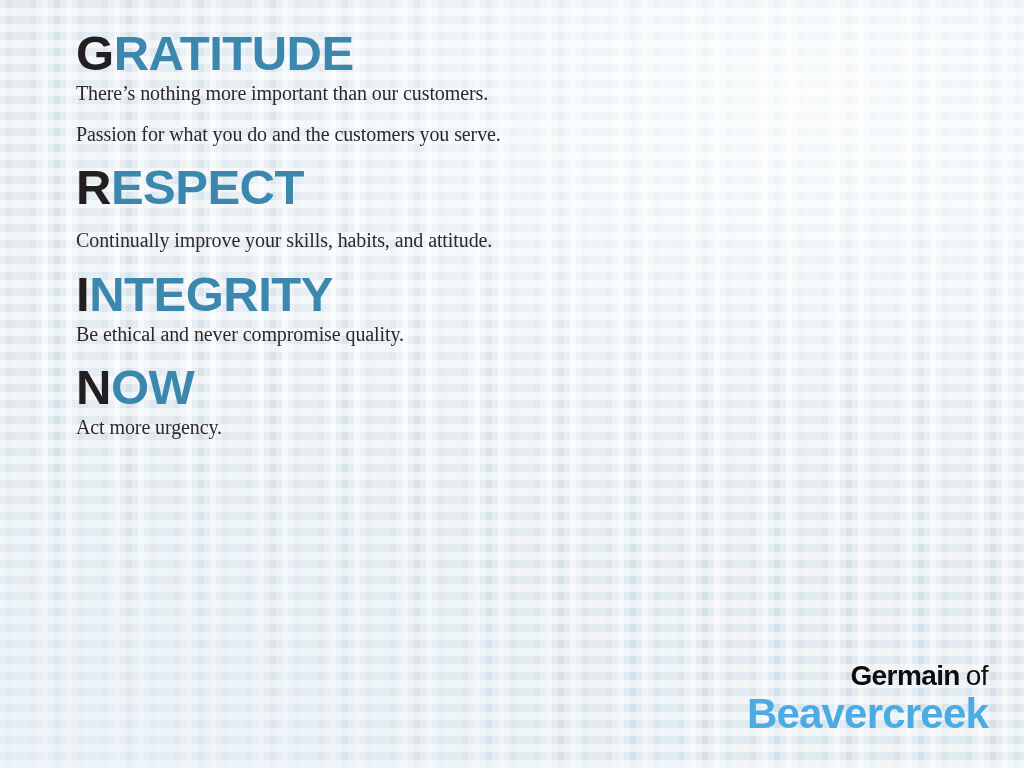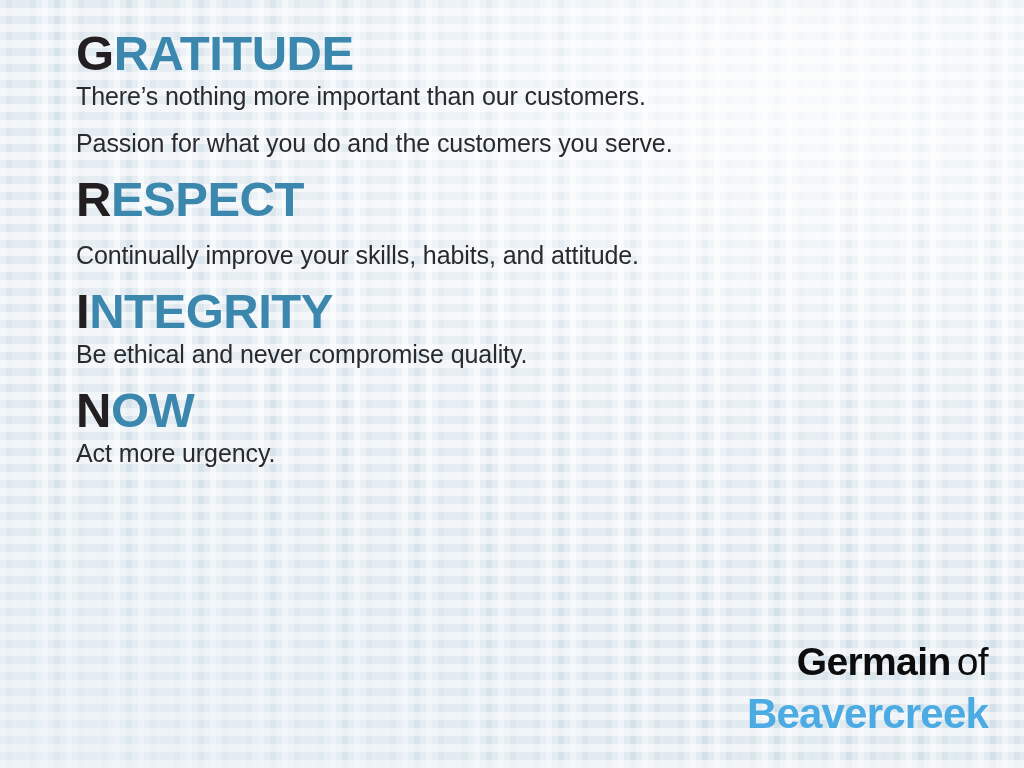--- a/index.html
+++ b/index.html
@@ -69,59 +69,60 @@
     font-weight: 700;
     letter-spacing: -0.5px;
     color: #3b87ad;
     white-space: nowrap;
   }
   .value-heading .first-letter {
     color: #231f20;
   }
   .value-desc {
     margin: 5px 0 0 0;
-    font-size: 25px;
+    font-size: 20px;
     line-height: 1.16;
     font-weight: 400;
     letter-spacing: -0.1px;
     color: #2a2a2c;
     white-space: nowrap;
+    font-family: Liberation Serif, serif;
   }
 
   
   .logo {
     position: absolute;
     right: 36px;
     bottom: 32px;
     text-align: right;
     z-index: 3;
     line-height: 1.0;
   }
   .logo-line1 {
-    font-size: 39px;
+    font-size: 28px;
     line-height: 1.02;
     letter-spacing: -0.6px;
     color: #0d0d0d;
     white-space: nowrap;
   }
   .logo-brand {
     font-weight: 700;
   }
   .logo-of {
     font-weight: 400;
     margin-left: 6px;
   }
   .logo-line2 {
     font-size: 42px;
     line-height: 1.04;
     letter-spacing: -0.8px;
     font-weight: 700;
     color: #4cabe3;
     white-space: nowrap;
-    margin-top: 11px;
+    margin-top: 2px;
   }
 </style>
 </head>
 <body>
 
 <div id="poster">
 
   <div class="values">
 
     <div class="value-block">

